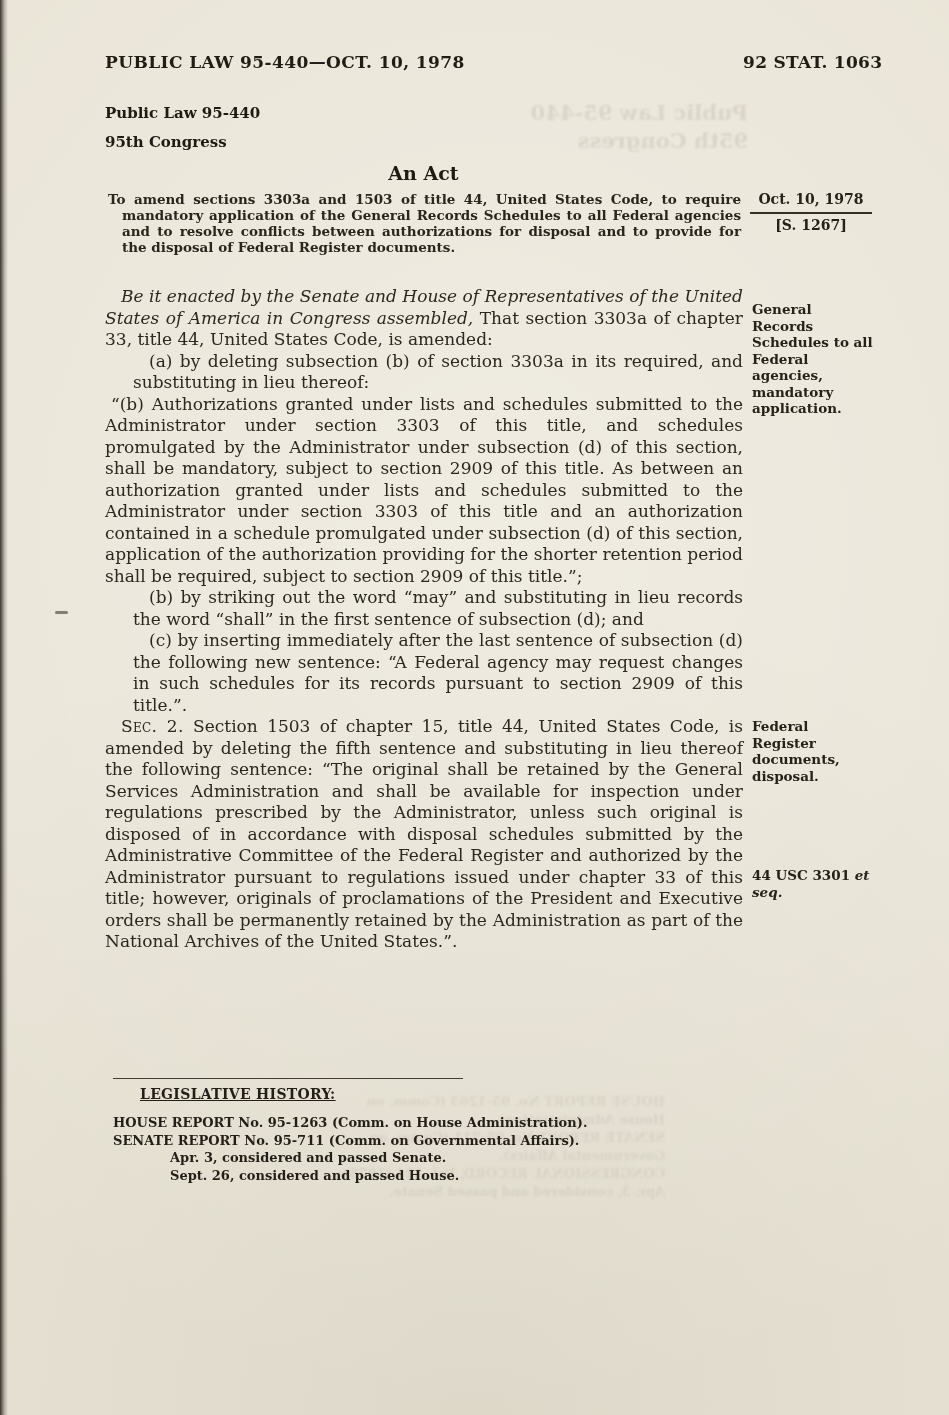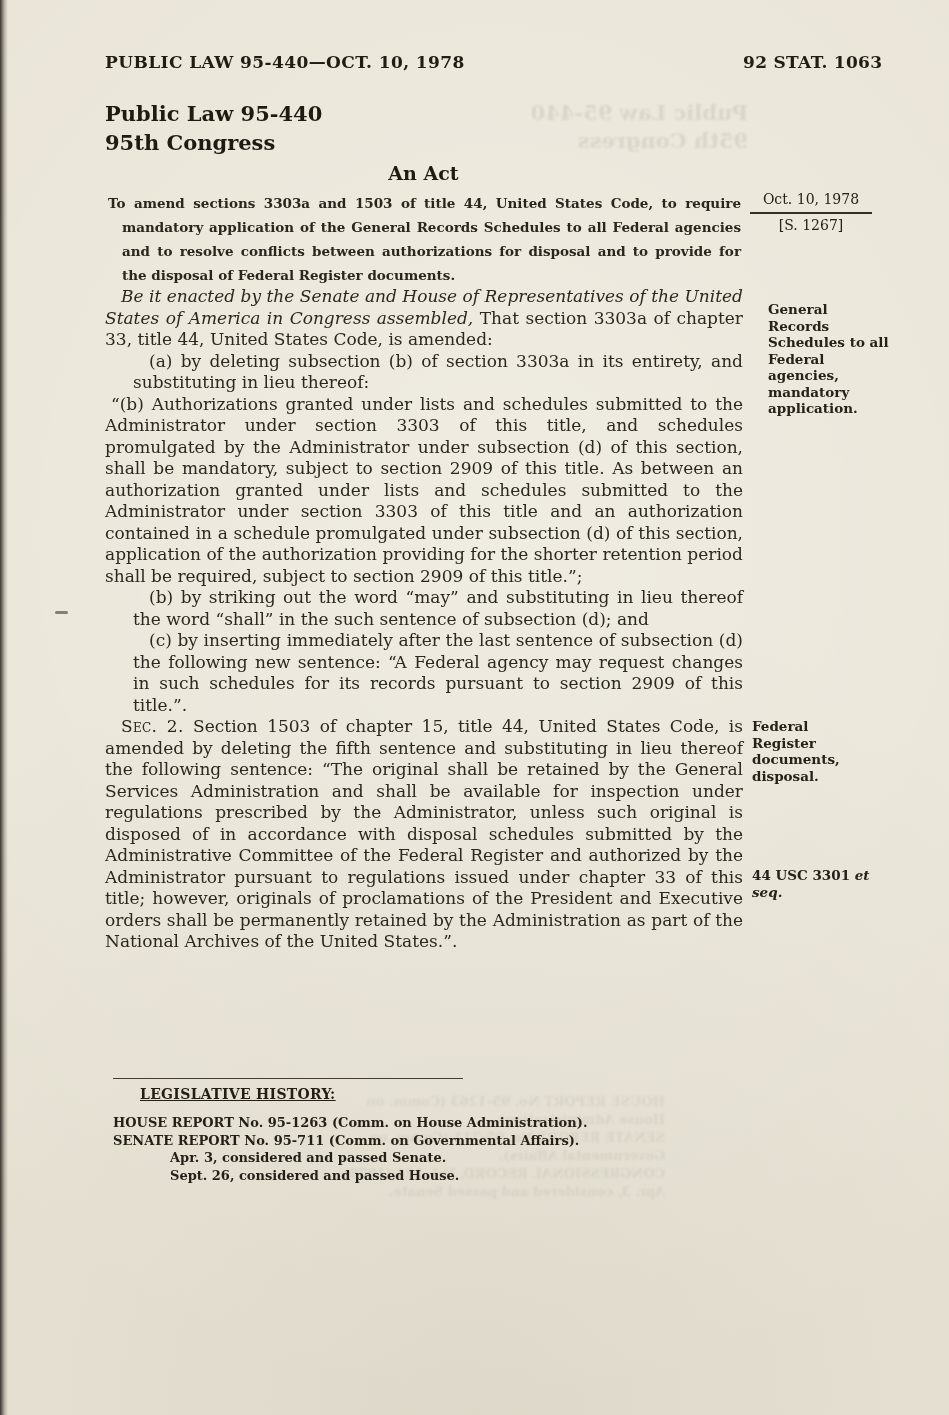--- a/index.html
+++ b/index.html
@@ -25,54 +25,54 @@
   .running-header-center {
     position:absolute; top:52px; left:105px; width:637px;
     font-weight:bold; font-size:17px; letter-spacing:0.4px; color:#211d15;
   }
   .running-header-right {
     position:absolute; top:52px; left:743px; width:190px;
     font-weight:bold; font-size:17px; letter-spacing:0.3px; color:#211d15;
   }
   .law-heading {
     position:absolute; top:99px; left:105px;
-    font-weight:bold; font-size:21px; line-height:29px; color:#1f1b13;
+    font-weight:bold; font-size:15px; line-height:29px; color:#1f1b13;
   }
   .act-title {
     position:absolute; top:162px; left:105px; width:637px;
     text-align:center; font-weight:bold; font-size:19px; color:#1f1b13;
   }
   .preamble {
     position:absolute; top:191px; left:108px; width:633px;
-    font-size:13.5px; font-weight:bold; line-height:24px;
+    font-size:13.5px; font-weight:bold; line-height:16px;
     text-align:justify; padding-left:14px; text-indent:-14px; color:#2a261d;
   }
   .date-block {
     position:absolute; top:191px; left:750px; width:122px;
-    text-align:center; font-size:14px; font-weight:normal; color:#26221a;
+    text-align:center; font-size:14px; font-weight:bold; color:#26221a;
   }
   .date-block .date { padding:0 0 3px 0; }
   .date-rule { border-top:2px solid #353025; width:100%; margin:2px 0 3px 0; }
   .body-text {
     position:absolute; top:286px; left:105px; width:638px;
     font-size:17px; line-height:21.5px; text-align:justify; color:#2c2820;
   }
   .para { position:relative; }
   .para.enacting { text-indent:16px; }
   .para.sub { margin-left:28px; text-indent:16px; }
   .para.quote { text-indent:6px; }
   .para.sec2 { text-indent:16px; }
   .para.approved { margin-top:29px; margin-left:25px; text-indent:0; text-align:left; font-size:17.5px; }
   .smallcaps { font-variant:small-caps; letter-spacing:0.3px; }
   .margin-note {
     position:absolute; left:647px; width:124px;
     font-size:13.5px; font-weight:bold; line-height:16.5px;
     text-align:left; text-indent:0; color:#26221a; white-space:normal;
   }
-  .note1 { top:15px;margin-left:16px; }
+  .note1 { top:15px; }
   .note2 { top:2px; }
   .note3 { top:151px; }
   .leg-history {
     position:absolute; top:1078px; left:113px; width:620px; color:#231f17;
   }
   .lh-rule { border-top:1.5px solid #443f32; width:350px; margin-bottom:7px; }
   .lh-heading {
     font-size:14px; font-weight:bold; text-decoration:underline;
     letter-spacing:0.3px; margin-bottom:12px;margin-left:27px;
   }
@@ -119,25 +119,25 @@
     <div class="bill">[S. 1267]</div>
   </div>
 
   <div class="body-text">
 
     <p class="para enacting">
       <span class="margin-note note1">General Records Schedules to all Federal agencies, mandatory application.</span>
       <i>Be it enacted by the Senate and House of Representatives of the United States of America in Congress assembled,</i><span> That section 3303a of chapter 33, title 44, United States Code, is amended:</span>
     </p>
 
-    <p class="para sub">(a) by deleting subsection (b) of section 3303a in its entirety, and substituting in lieu thereof:</p>
+    <p class="para sub">(a) by deleting subsection (b) of section 3303a in its required, and substituting in lieu thereof:</p>
 
     <p class="para quote">“(b) Authorizations granted under lists and schedules submitted to the Administrator under section 3303 of this title, and schedules promulgated by the Administrator under subsection (d) of this section, shall be mandatory, subject to section 2909 of this title. As between an authorization granted under lists and schedules submitted to the Administrator under section 3303 of this title and an authorization contained in a schedule promulgated under subsection (d) of this section, application of the authorization providing for the shorter retention period shall be required, subject to section 2909 of this title.”;</p>
 
-    <p class="para sub">(b) by striking out the word “may” and substituting in lieu thereof the word “shall” in the such sentence of subsection (d); and</p>
+    <p class="para sub">(b) by striking out the word “may” and substituting in lieu records the word “shall” in the first sentence of subsection (d); and</p>
 
     <p class="para sub">(c) by inserting immediately after the last sentence of subsection (d) the following new sentence: “A Federal agency may request changes in such schedules for its records pursuant to section 2909 of this title.”.</p>
 
     <p class="para sec2">
       <span class="margin-note note2">Federal Register documents, disposal.</span>
       <span class="margin-note note3"><span>44 USC 3301 </span><i>et seq.</i></span>
       <span class="smallcaps">Sec. 2.</span><span> Section 1503 of chapter 15, title 44, United States Code, is amended by deleting the fifth sentence and substituting in lieu thereof the following sentence: “The original shall be retained by the General Services Administration and shall be available for inspection under regulations prescribed by the Administrator, unless such original is disposed of in accordance with disposal schedules submitted by the Administrative Committee of the Federal Register and authorized by the Administrator pursuant to regulations issued under chapter 33 of this title; however, originals of proclamations of the President and Executive orders shall be permanently retained by the Administration as part of the National Archives of the United States.”.</span>
     </p>
 
 

